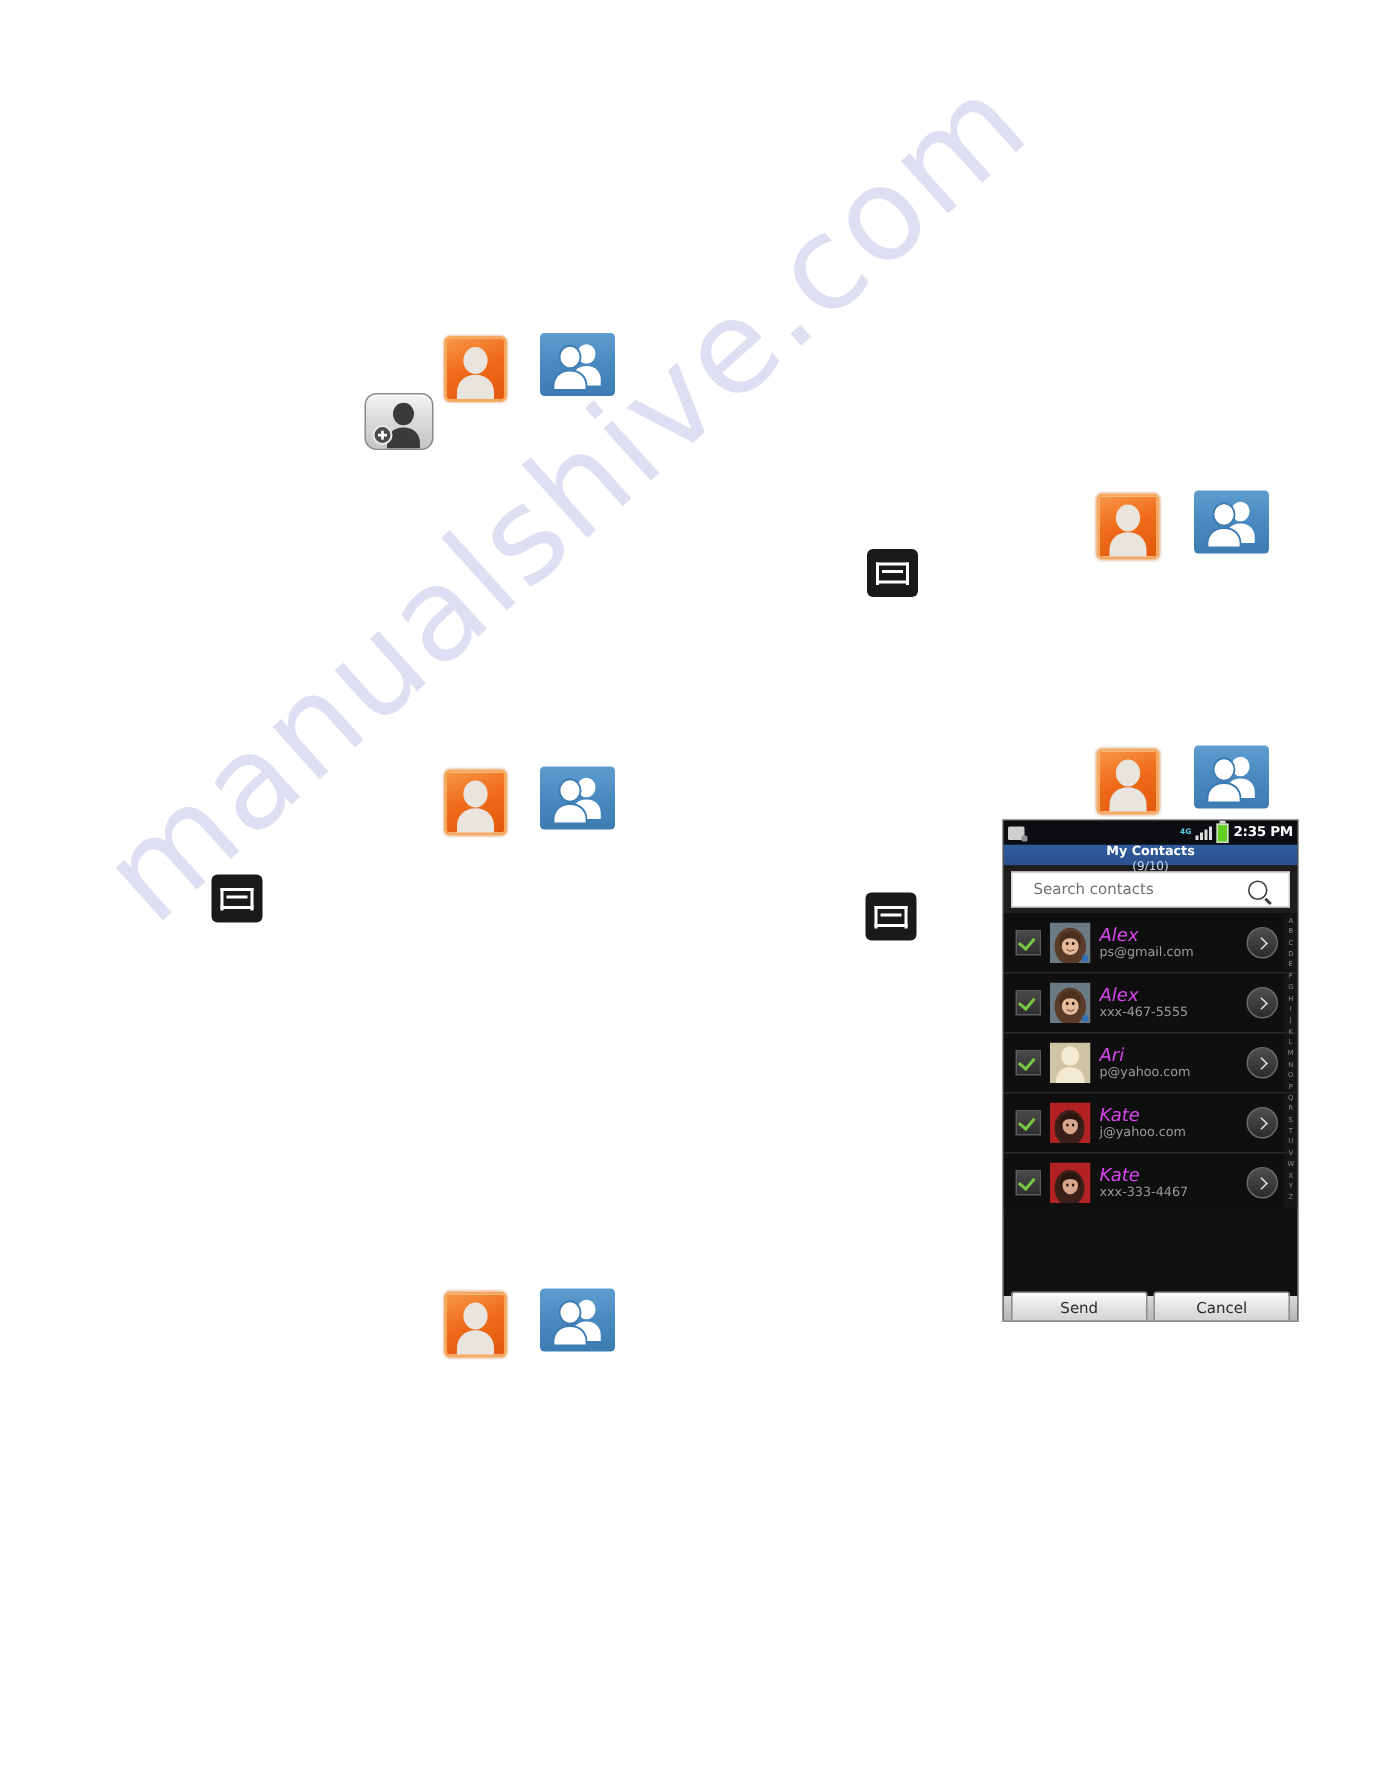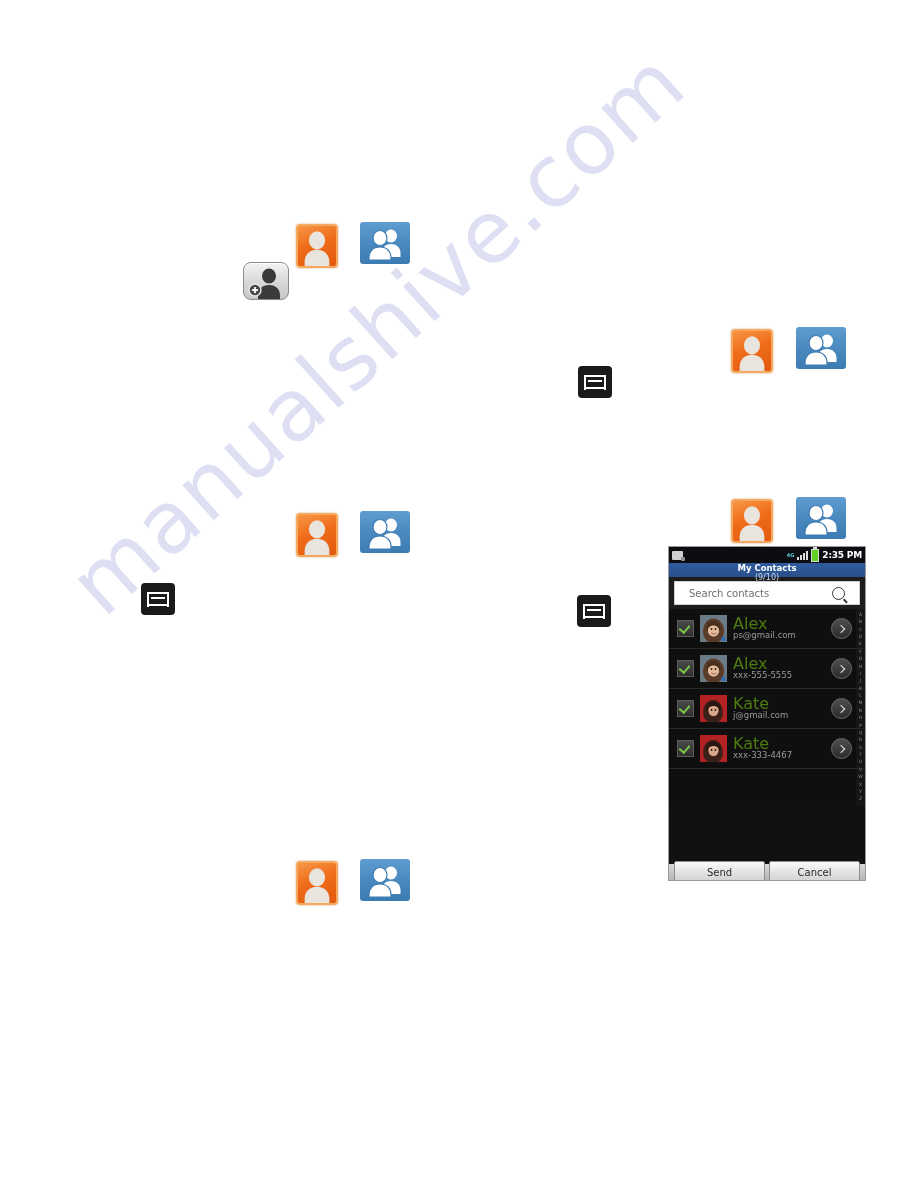--- a/index.html
+++ b/index.html
@@ -150,21 +150,21 @@
   }
 
   .list{background:#0f0f0f;position:relative;height:197px;overflow:hidden;}
   .row{
     height:39px;display:flex;align-items:center;gap:6px;
     padding:0 4px 0 8px;border-bottom:1px solid #2a2a2a;
     position:relative;
   }
   .thumb{width:27px;height:27px;flex:0 0 27px;overflow:hidden;position:relative;}
   .meta{flex:1;min-width:0;display:flex;flex-direction:column;justify-content:center;}
-  .nm{font-size:16px;color:#4d7c0f;line-height:13px;}
+  .nm{font-size:12px;color:#d946ef;line-height:13px;font-style:italic;}
   .sub{font-size:8.5px;color:#9a9a9a;line-height:11px;}
   .arrow{
     width:19px;height:19px;flex:0 0 19px;border-radius:50%;
     background:linear-gradient(180deg,#4e4e4e,#2b2b2b);
     border:1px solid #6a6a6a;
     display:flex;align-items:center;justify-content:center;
     margin-right:9px;
   }
   .arrow span{
     display:block;width:5px;height:5px;border:1.6px solid #e6e6e6;
@@ -366,41 +366,57 @@
                 <ellipse cx="13.5" cy="14.5" rx="6" ry="7.2" fill="#e6bb9b"></ellipse>
                 <path d="M6.8 10.5C8 4.5 19 4 20.2 10.5c.6 3.2.2 5.4-1.1 6.6.4-4.4-1.9-6.6-5.6-6.6s-6 2.2-5.6 6.6c-1.3-1.2-1.7-3.4-1.1-6.6z" fill="#4a2f1e"></path>
                 <ellipse cx="11.5" cy="14" rx=".9" ry="1.1" fill="#2b1a10"></ellipse>
                 <ellipse cx="15.5" cy="14" rx=".9" ry="1.1" fill="#2b1a10"></ellipse>
                 <path d="M11.6 18.2c1.2 1.1 3.1 1.1 4.2 0" stroke="#8a5440" stroke-width=".9" fill="none" stroke-linecap="round"></path>
                 <rect x="21.5" y="22" width="4" height="4" fill="#2f6fb5"></rect>
               </svg></div>
           </div>
           <div class="meta">
             <div class="nm">Alex</div>
-            <div class="sub">xxx-555-5555</div>
+            <div class="sub">xxx-467-5555</div>
+          </div>
+          <div class="arrow">
+            <span></span>
+          </div>
+        </div>
+        <div class="row">
+          <div class="cbx"></div>
+          <div class="thumb">
+            <div style="width:100%;height:100%;background:#cfc4a4;position:relative;overflow:hidden;"><svg viewBox="0 0 27 27" width="100%" height="100%">
+                <ellipse cx="13.5" cy="9" rx="6" ry="6.5" fill="#f2ead2"></ellipse>
+                <path d="M13.5 16.5c-6 0-9.5 4-9.5 9.5V28h19v-2c0-5.5-3.5-9.5-9.5-9.5z" fill="#f2ead2"></path>
+              </svg></div>
+          </div>
+          <div class="meta">
+            <div class="nm">Ari</div>
+            <div class="sub">p@yahoo.com</div>
           </div>
           <div class="arrow">
             <span></span>
           </div>
         </div>
         <div class="row">
           <div class="cbx"></div>
           <div class="thumb">
             <div style="width:100%;height:100%;background:#b32222;position:relative;overflow:hidden;"><svg viewBox="0 0 27 27" width="100%" height="100%">
                 <rect width="27" height="27" fill="#b32222"></rect>
                 <ellipse cx="13" cy="17" rx="10" ry="12" fill="#3a2018"></ellipse>
                 <ellipse cx="13.5" cy="15" rx="5.2" ry="6.2" fill="#d9a58a"></ellipse>
                 <path d="M7 11c1.5-5 11-6 13 0 1 3 .5 5-1 6 .5-4-2-6-5.5-6S7.5 13 8 17c-1.5-1.5-2-4-1-6z" fill="#2a150f"></path>
                 <ellipse cx="11.6" cy="15" rx=".8" ry="1" fill="#1d1008"></ellipse>
                 <ellipse cx="15.4" cy="15" rx=".8" ry="1" fill="#1d1008"></ellipse>
               </svg></div>
           </div>
           <div class="meta">
             <div class="nm">Kate</div>
-            <div class="sub">j@gmail.com</div>
+            <div class="sub">j@yahoo.com</div>
           </div>
           <div class="arrow">
             <span></span>
           </div>
         </div>
         <div class="row">
           <div class="cbx"></div>
           <div class="thumb">
             <div style="width:100%;height:100%;background:#b32222;position:relative;overflow:hidden;"><svg viewBox="0 0 27 27" width="100%" height="100%">
                 <rect width="27" height="27" fill="#b32222"></rect>

